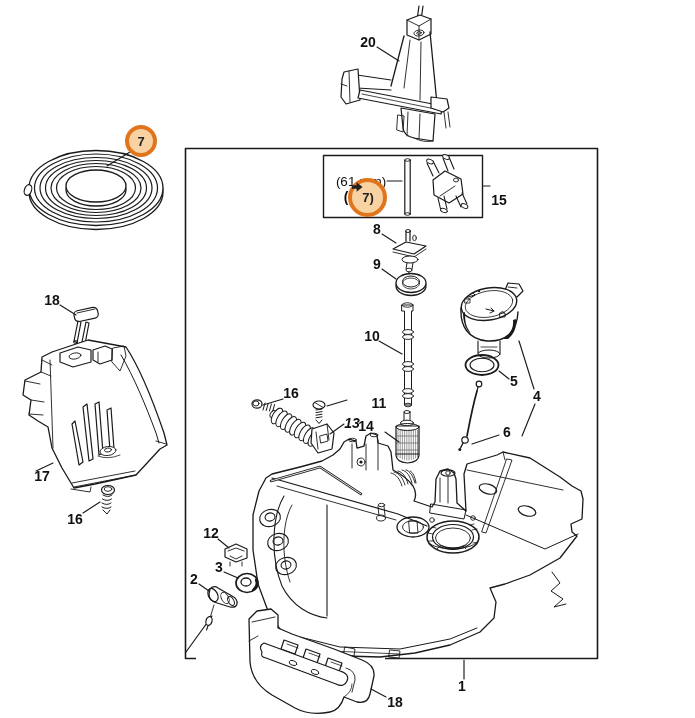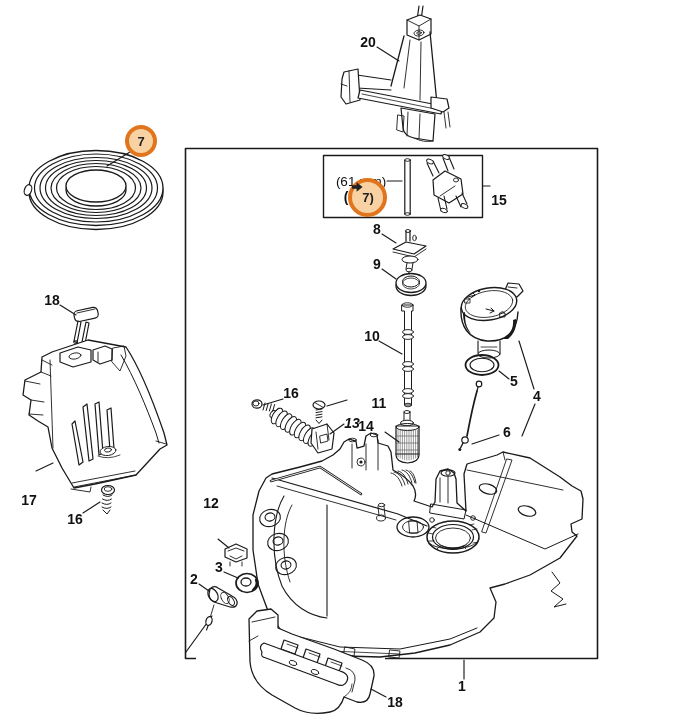--- a/index.html
+++ b/index.html
@@ -425,27 +425,27 @@
     </g>
   </g>
 </svg>
 
 <div class="callout" style="left:368px; top:42px;">20</div>
 <div class="callout" style="left:499px; top:186px;margin-top:14px;">15</div>
 <div class="callout" style="left:377px; top:229px;">8</div>
 <div class="callout" style="left:377px; top:264px;">9</div>
 <div class="callout" style="left:372px; top:336px;">10</div>
 <div class="callout" style="left:52px;  top:300px;">18</div>
-<div class="callout" style="left:29px;  top:476px;margin-top:24px;">17</div>
+<div class="callout" style="left:42px;  top:476px;">17</div>
 <div class="callout" style="left:75px;  top:519px;">16</div>
 <div class="callout" style="left:291px; top:393px;">16</div>
 <div class="callout" style="left:366px; top:394px;margin-top:32px;">14</div>
 <div class="callout" style="left:352px; top:423px;font-style:italic;">13</div>
 <div class="callout" style="left:379px; top:403px;">11</div>
-<div class="callout" style="left:211px; top:503px;text-align:center;">12</div>
+<div class="callout" style="left:211px; top:533px;text-align:center;">12</div>
 <div class="callout" style="left:219px; top:567px;">3</div>
 <div class="callout" style="left:194px; top:579px;">2</div>
 <div class="callout" style="left:514px; top:381px;">5</div>
 <div class="callout" style="left:537px; top:396px;">4</div>
 <div class="callout" style="left:507px; top:432px;">6</div>
 <div class="callout" style="left:395px; top:702px;">18</div>
 <div class="callout" style="left:462px; top:686px;">1</div>
 
 <div class="note" style="left:361px; top:181px;">(61 mm)</div>
 <div class="callout" style="left:346px; top:197px;">(</div>

